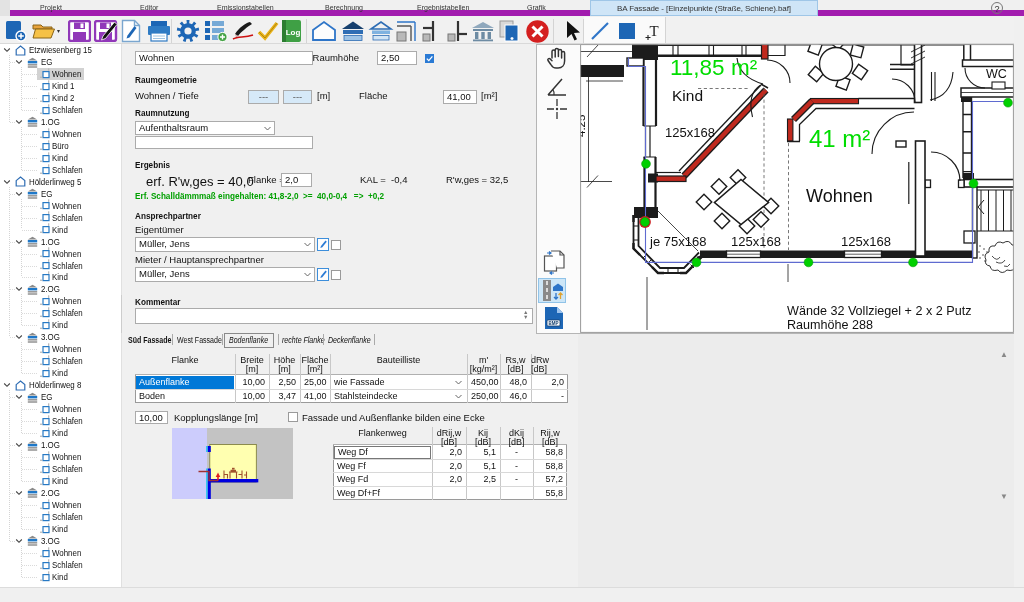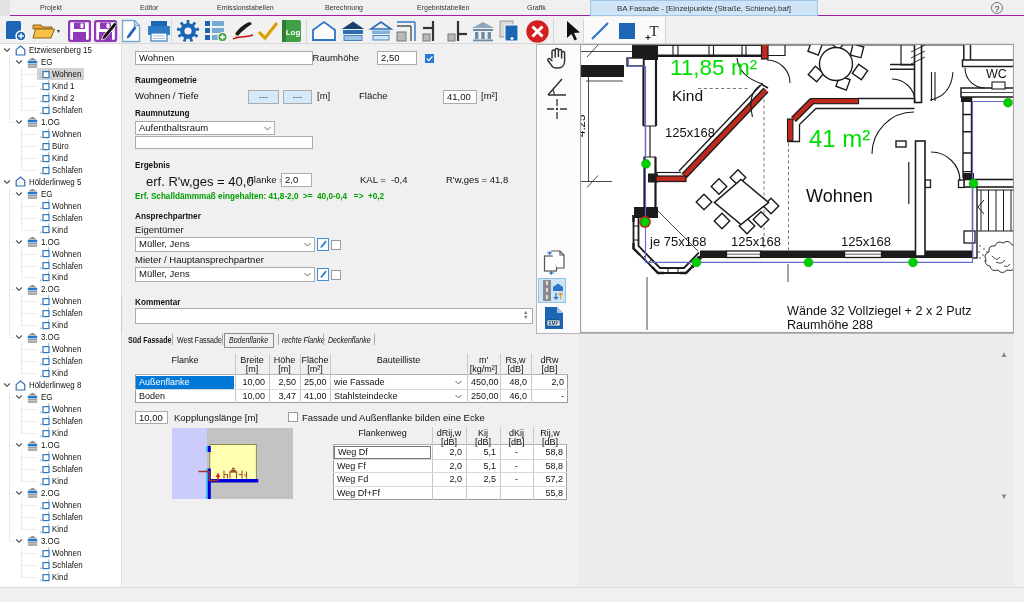--- a/index.html
+++ b/index.html
@@ -1,20 +1,20 @@
 <!DOCTYPE html>
 <html><head><meta charset="utf-8">
 <style>
 *{margin:0;padding:0;box-sizing:border-box}
 html,body{width:1024px;height:602px;overflow:hidden;font-family:"Liberation Sans",sans-serif;background:#f0f0f0}
 .abs{position:absolute}
 </style></head>
 <body>
 
-<div class="abs" style="left:0;top:0;width:1024px;height:16px;background:#f0f0f0;border-bottom:1px solid #a21caf">
+<div class="abs" style="left:0;top:0;width:1024px;height:16px;background:#f0f0f0;border-bottom:6px solid #a21caf">
   <div class="abs" style="left:0;top:0;width:10px;height:16px;background:#e3e3e3"></div>
   <div class="abs" style="left:40px;top:2.5px;font-size:8px;color:#333;transform:scaleX(0.88);transform-origin:0 50%">Projekt</div>
   <div class="abs" style="left:140px;top:2.5px;font-size:8px;color:#333;transform:scaleX(0.88);transform-origin:0 50%">Editor</div>
   <div class="abs" style="left:217px;top:2.5px;font-size:8px;color:#333;transform:scaleX(0.88);transform-origin:0 50%">Emissionstabellen</div>
   <div class="abs" style="left:325px;top:2.5px;font-size:8px;color:#333;transform:scaleX(0.88);transform-origin:0 50%">Berechnung</div>
   <div class="abs" style="left:417px;top:2.5px;font-size:8px;color:#333;transform:scaleX(0.88);transform-origin:0 50%">Ergebnistabellen</div>
   <div class="abs" style="left:527px;top:2.5px;font-size:8px;color:#333;transform:scaleX(0.88);transform-origin:0 50%">Grafik</div>
   <div class="abs" style="left:590px;top:0;width:228px;height:16px;background:#cfe5f7;border:1px solid #9fc6e7;font-size:8px;color:#333;text-align:center;line-height:15px;letter-spacing:-0.1px">BA Fassade - [Einzelpunkte (Straße, Schiene).baf]</div>
   <div class="abs" style="left:991px;top:1.5px;width:12px;height:12px;border:1px solid #777;border-radius:50%;font-size:9px;color:#333;text-align:center;line-height:12px">?</div>
 </div>
@@ -545,21 +545,21 @@
 <div style="position:absolute;left:135px;top:121px;width:140px;height:13.5px;background:#fff;border:1px solid #ababab;font-size:9.5px;color:#111;line-height:13px;padding:0 3px;overflow:hidden;background:#fff;color:#111;text-align:left;line-height:11.5px">Aufenthaltsraum</div>
 <div style="position:absolute;left:263px;top:123.5px;line-height:0"><svg width="9" height="9" viewBox="0 0 9 9">
       <path d="M1.5 3 L4.5 6 L7.5 3" fill="none" stroke="#666" stroke-width="1"></path>
     </svg></div>
 <div style="position:absolute;left:135px;top:135.5px;width:178px;height:13.5px;background:#fff;border:1px solid #ababab;font-size:9.5px;color:#111;line-height:13px;padding:0 3px;overflow:hidden;background:#fff;color:#111;text-align:left;line-height:11.5px"></div>
 <div style="position:absolute;left:135px;top:158.5px;font-size:9.5px;font-weight:bold;color:#111;white-space:nowrap;color:#111;;transform:scaleX(0.86);transform-origin:0 50%">Ergebnis</div>
 <div style="position:absolute;left:146px;top:173.5px;font-size:13px;color:#111;white-space:nowrap;color:#111;">erf. R'w,ges = 40,0</div>
 <div style="position:absolute;left:248px;top:173.5px;font-size:9.5px;color:#111;white-space:nowrap;color:#111;">Flanke =</div>
 <div style="position:absolute;left:281px;top:173px;width:31px;height:14px;background:#fff;border:1px solid #ababab;font-size:9.5px;color:#111;line-height:13px;padding:0 3px;overflow:hidden;background:#fff;color:#111;text-align:left;line-height:12px">2,0</div>
 <div style="position:absolute;left:360px;top:173.5px;font-size:9.5px;color:#111;white-space:nowrap;color:#111;">KAL =&nbsp; -0,4</div>
-<div style="position:absolute;left:446px;top:173.5px;font-size:9.5px;color:#111;white-space:nowrap;color:#111;">R'w,ges = 41,8</div>
+<div style="position:absolute;left:446px;top:173.5px;font-size:9.5px;color:#111;white-space:nowrap;color:#111;">R'w,ges = 32,5</div>
 <div style="position:absolute;left:135px;top:189.5px;font-size:9.5px;font-weight:bold;color:#111;white-space:nowrap;color:#00a000;;transform:scaleX(0.86);transform-origin:0 50%">Erf. Schalldämmmaß eingehalten: 41,8-2,0&nbsp; &gt;=&nbsp; 40,0-0,4&nbsp;&nbsp; =&gt;&nbsp; +0,2</div>
 <div style="position:absolute;left:135px;top:209.5px;font-size:9.5px;font-weight:bold;color:#111;white-space:nowrap;color:#111;;transform:scaleX(0.86);transform-origin:0 50%">Ansprechpartner</div>
 <div style="position:absolute;left:135px;top:223.5px;font-size:9.5px;color:#111;white-space:nowrap;color:#111;">Eigentümer</div>
 <div style="position:absolute;left:135px;top:237px;width:180px;height:14.5px;background:#fff;border:1px solid #ababab;font-size:9.5px;color:#111;line-height:13px;padding:0 3px;overflow:hidden;background:#fff;color:#111;text-align:left;line-height:12.5px">Müller, Jens</div>
 <div style="position:absolute;left:303px;top:240px;line-height:0"><svg width="9" height="9" viewBox="0 0 9 9">
       <path d="M1.5 3 L4.5 6 L7.5 3" fill="none" stroke="#666" stroke-width="1"></path>
     </svg></div>
 <div style="position:absolute;left:317px;top:238px;line-height:0"><svg width="12" height="13" viewBox="0 0 12 13">
       <rect x="0.5" y="0.5" width="11" height="12" fill="#fdfdfd" stroke="#3d8edb" stroke-width="1"></rect>
       <path d="M8.5 2.5 L4 8 L3.3 10 L5.3 9.2 L9.8 3.8 Z" fill="#2a7ad4"></path>
@@ -598,21 +598,21 @@
 <div style="position:absolute;left:269px;top:356px;width:31px;height:18.5px;font-size:9px;color:#111;text-align:center;line-height:9.3px">Höhe<br>[m]</div>
 <div style="position:absolute;left:300px;top:354px;width:1px;height:48.5px;background:#c8c8c8"></div>
 <div style="position:absolute;left:300px;top:356px;width:30px;height:18.5px;font-size:9px;color:#111;text-align:center;line-height:9.3px">Fläche<br>[m²]</div>
 <div style="position:absolute;left:330px;top:354px;width:1px;height:48.5px;background:#c8c8c8"></div>
 <div style="position:absolute;left:330px;top:356px;width:137px;height:18.5px;font-size:9px;color:#111;text-align:center;line-height:9.3px">Bauteilliste</div>
 <div style="position:absolute;left:467px;top:354px;width:1px;height:48.5px;background:#c8c8c8"></div>
 <div style="position:absolute;left:467px;top:356px;width:33px;height:18.5px;font-size:9px;color:#111;text-align:center;line-height:9.3px">m'<br>[kg/m²]</div>
 <div style="position:absolute;left:500px;top:354px;width:1px;height:48.5px;background:#c8c8c8"></div>
 <div style="position:absolute;left:500px;top:356px;width:31px;height:18.5px;font-size:9px;color:#111;text-align:center;line-height:9.3px">Rs,w<br>[dB]</div>
 <div style="position:absolute;left:531px;top:354px;width:1px;height:48.5px;background:#c8c8c8"></div>
-<div style="position:absolute;left:531px;top:356px;width:37px;height:18.5px;font-size:9px;color:#111;text-align:center;line-height:9.3px">dRw<br>[dB]</div>
+<div style="position:absolute;left:531px;top:356px;width:37px;height:18.5px;font-size:9px;color:#111;line-height:9.3px">dRw<br>[dB]</div>
 <div style="position:absolute;left:136px;top:375.5px;width:98px;height:13px;font-size:9px;color:#fff;text-align:left;line-height:13px;padding:0 3px;white-space:nowrap;overflow:hidden;background:#0078d7">Außenflanke</div>
 <div style="position:absolute;left:236px;top:375.5px;width:32px;height:13px;font-size:9px;color:#111;text-align:right;line-height:13px;padding:0 3px;white-space:nowrap;overflow:hidden">10,00</div>
 <div style="position:absolute;left:270px;top:375.5px;width:29px;height:13px;font-size:9px;color:#111;text-align:right;line-height:13px;padding:0 3px;white-space:nowrap;overflow:hidden">2,50</div>
 <div style="position:absolute;left:301px;top:375.5px;width:28px;height:13px;font-size:9px;color:#111;text-align:right;line-height:13px;padding:0 3px;white-space:nowrap;overflow:hidden">25,00</div>
 <div style="position:absolute;left:331px;top:375.5px;width:135px;height:13px;font-size:9px;color:#111;text-align:left;line-height:13px;padding:0 3px;white-space:nowrap;overflow:hidden">wie Fassade</div>
 <div style="position:absolute;left:468px;top:375.5px;width:31px;height:13px;font-size:9px;color:#111;text-align:right;line-height:13px;padding:0 3px;white-space:nowrap;overflow:hidden">450,00</div>
 <div style="position:absolute;left:501px;top:375.5px;width:29px;height:13px;font-size:9px;color:#111;text-align:right;line-height:13px;padding:0 3px;white-space:nowrap;overflow:hidden">48,0</div>
 <div style="position:absolute;left:532px;top:375.5px;width:35px;height:13px;font-size:9px;color:#111;text-align:right;line-height:13px;padding:0 3px;white-space:nowrap;overflow:hidden">2,0</div>
 <div style="position:absolute;left:454px;top:377.5px;line-height:0"><svg width="9" height="9" viewBox="0 0 9 9">
       <path d="M1.5 3 L4.5 6 L7.5 3" fill="none" stroke="#666" stroke-width="1"></path>

